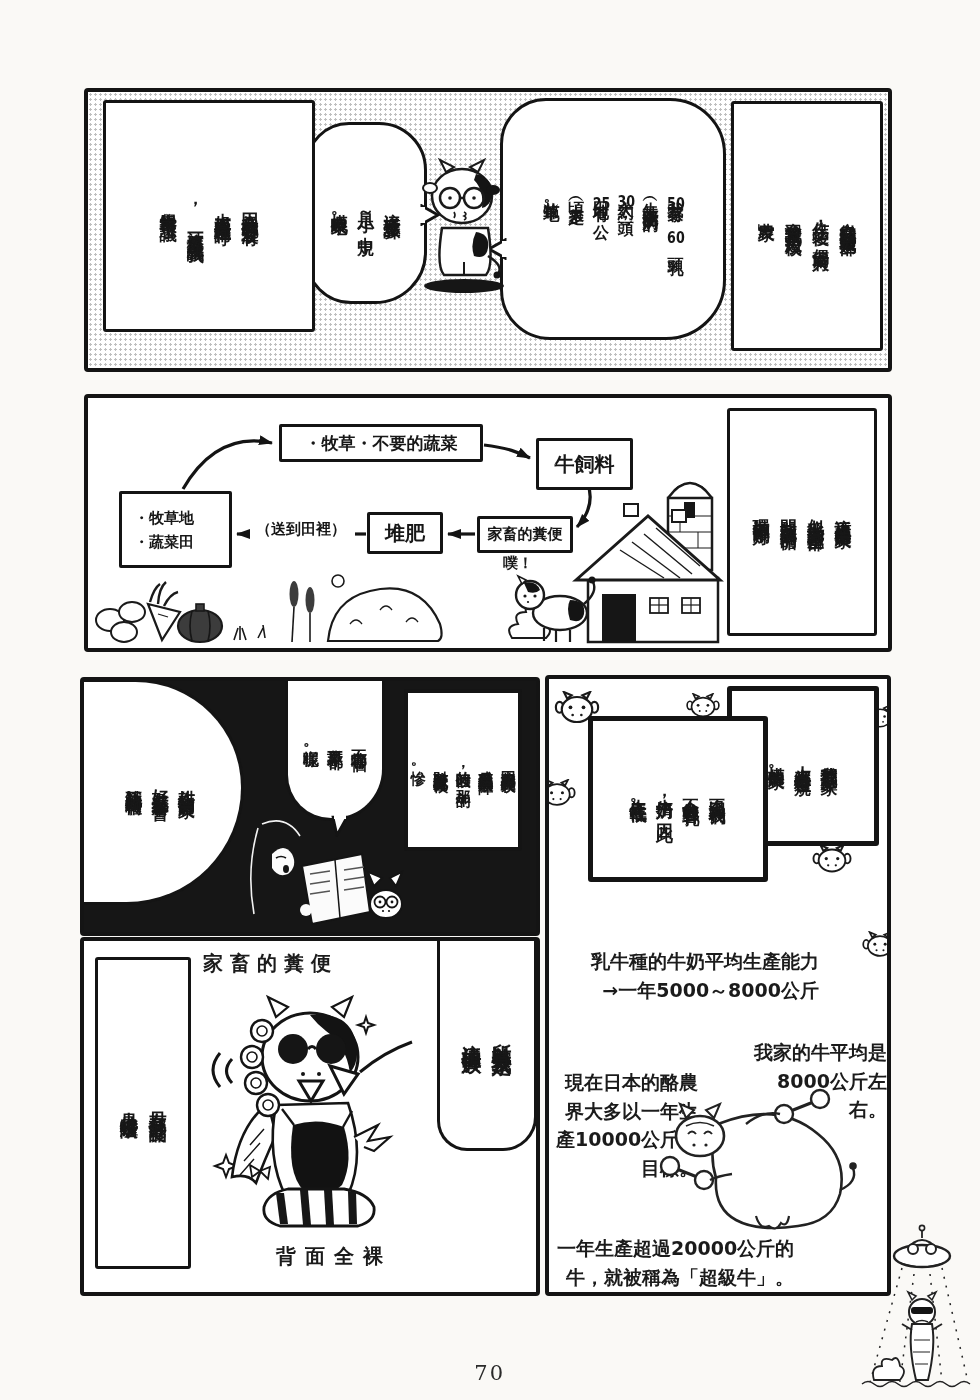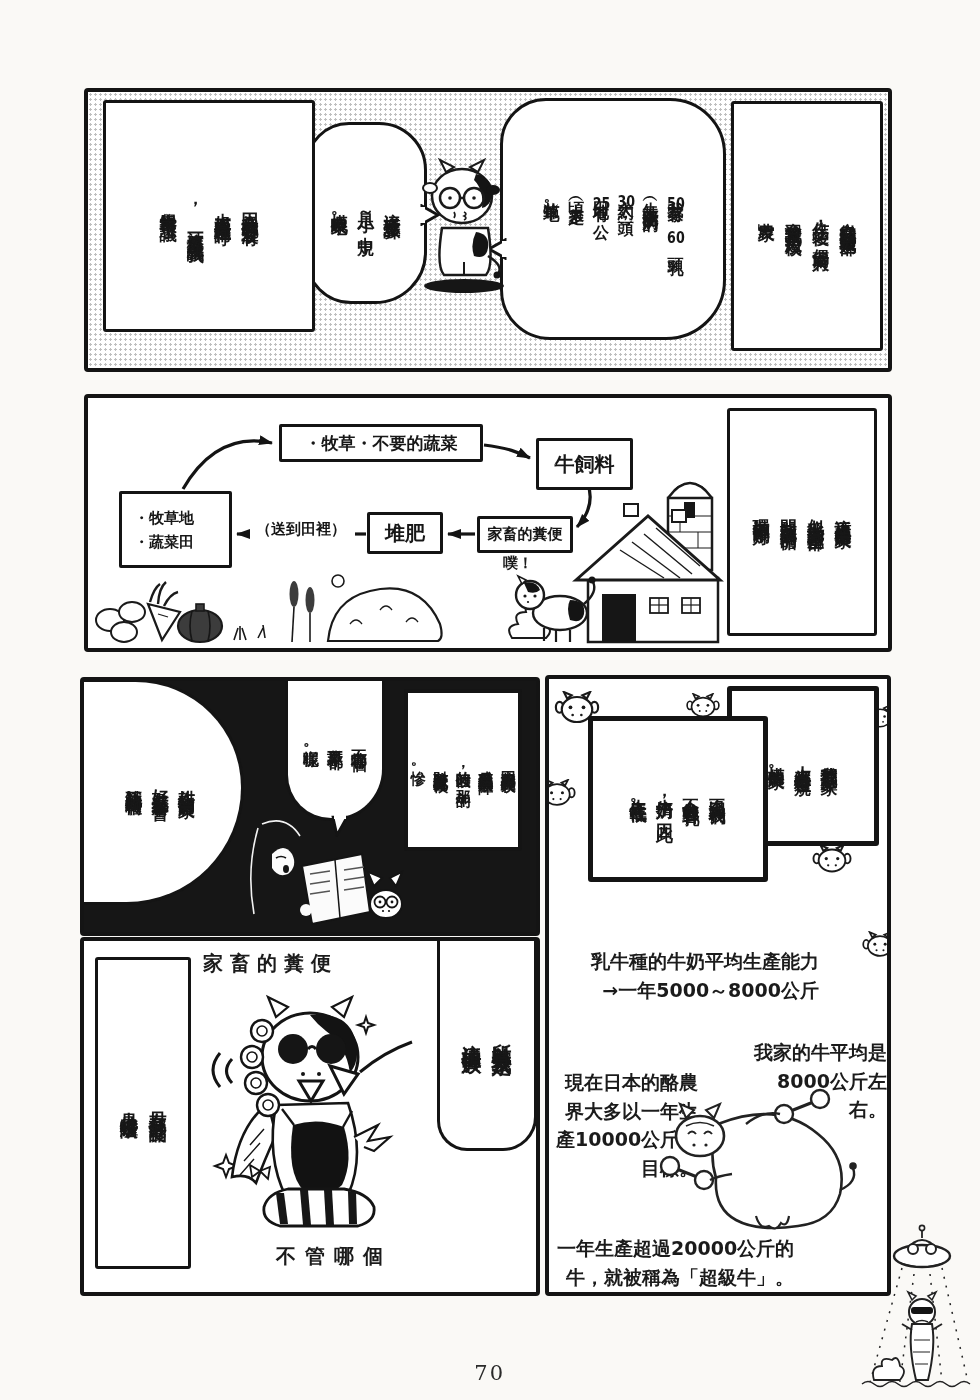--- a/index.html
+++ b/index.html
@@ -372,21 +372,21 @@
   <svg class="abs" style="left:216px;top:87px;" width="120" height="80" viewBox="0 0 120 80">
     <path d="M112,14 Q84,24 60,44" fill="none" stroke="#141414" stroke-width="3"></path>
     <polygon points="58,46 30,38 44,66" fill="#fff" stroke="#141414" stroke-width="3"></polygon>
   </svg>
 
   <div class="bubble" style="left:353px;top:-2px;width:100px;height:212px;border-top:none;border-radius:0 0 34px 30px;">
     <div class="v" style="font-size:20px;font-weight:700;line-height:1.5;">所以其實我家是
 這樣的貴族！</div>
   </div>
 
-  <div class="caption" style="left:192px;top:302px;font-size:20px;letter-spacing:9px;">不管哪個</div>
+  <div class="caption" style="left:192px;top:302px;font-size:20px;letter-spacing:9px;">背面全裸</div>
 </div>
 
 <svg class="abs" style="left:860px;top:1222px;" width="114" height="172" viewBox="0 0 114 172">
   <line x1="62" y1="8" x2="62" y2="16" stroke="#222" stroke-width="1.8"></line>
   <circle cx="62" cy="6" r="2.6" fill="none" stroke="#222" stroke-width="1.6"></circle>
   <path d="M46,28 Q62,8 78,28" fill="#fff" stroke="#222" stroke-width="2.2"></path>
   <ellipse cx="62" cy="34" rx="28" ry="11" fill="#fff" stroke="#222" stroke-width="2.4"></ellipse>
   <circle cx="53" cy="27" r="5" fill="#fff" stroke="#222" stroke-width="2"></circle>
   <circle cx="71" cy="27" r="5" fill="#fff" stroke="#222" stroke-width="2"></circle>
   <path d="M40,41 Q62,49 84,41" fill="none" stroke="#222" stroke-width="1.4"></path>

